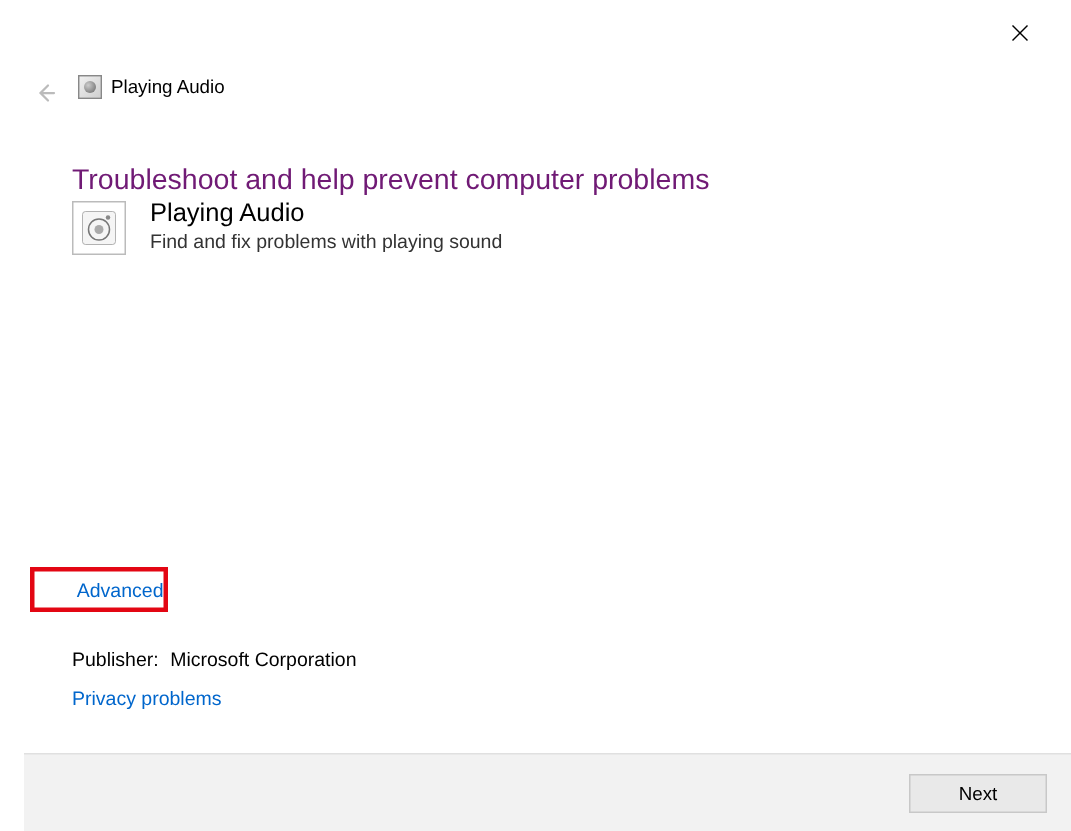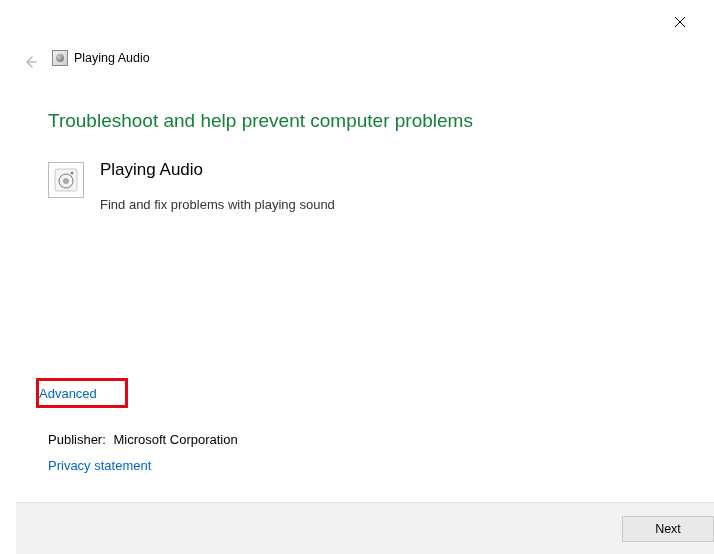--- a/index.html
+++ b/index.html
@@ -6,33 +6,33 @@
     body { background: #fff; width: 714px; height: 554px; position: relative; overflow: hidden; }
     .close-btn { position: absolute; top: 12px; right: 24px; width: 20px; height: 20px; display: flex; align-items: center; justify-content: center; cursor: pointer; }
     .close-btn svg { width: 12px; height: 12px; }
     .back-btn { position: absolute; top: 52px; left: 20px; width: 20px; height: 20px; display: flex; align-items: center; justify-content: center; color: #999; }
     .back-btn svg { width: 16px; height: 16px; }
     .title-row { position: absolute; top: 50px; left: 52px; display: flex; align-items: center; gap: 6px; }
     .title-icon { width: 16px; height: 16px; border: 1px solid #888; background: linear-gradient(135deg,#f0f0f0,#d0d0d0); display: flex; align-items: center; justify-content: center; }
     .title-icon-inner { width: 8px; height: 8px; border-radius: 50%; background: radial-gradient(circle at 35% 35%, #ccc, #666); }
     .title-text { font-size: 12.5px; color: #000; }
     .main { position: absolute; top: 110px; left: 48px; right: 40px; }
-    .heading { color: #15803d; font-size: 19px; font-weight: 400; margin-bottom: 28px; }
+    .heading { color: #701a75; font-size: 19px; font-weight: 400; }
     .item-row { display: flex; align-items: flex-start; gap: 16px; }
     .item-icon { width: 36px; height: 36px; border: 1px solid #bbb; background: #fff; display: flex; align-items: center; justify-content: center; margin-top: 2px; }
     .item-icon svg { width: 26px; height: 26px; }
     .item-text-col { display: flex; flex-direction: column; }
     .item-title { font-size: 17px; color: #000; font-weight: 400; }
-    .item-desc { font-size: 13px; color: #333; margin-top: 17px; }
-    .advanced-box { position: absolute; top: 378px; left: 36px; width: 92px; height: 30px; border: 3px solid #e30613; display: flex; align-items: center; justify-content: flex-start; }
+    .item-desc { font-size: 13px; color: #333; margin-top: 1px; }
+    .advanced-box { position: absolute; top: 378px; left: 20px; width: 92px; height: 30px; border: 3px solid #e30613; display: flex; align-items: center; justify-content: flex-end; }
     .advanced-link { color: #0066cc; font-size: 13px; cursor: pointer; }
     .pub-row { position: absolute; top: 432px; left: 48px; font-size: 13px; color: #000; text-align: right; }
     .pub-label { margin-right: 4px; }
     .privacy-link { position: absolute; top: 458px; left: 48px; color: #0066cc; font-size: 13px; cursor: pointer; }
-    .footer { position: absolute; bottom: 0; left: 0; right: 0; height: 52px; background: #f2f2f2; border-top: 1px solid #e0e0e0; display: flex; align-items: center; justify-content: flex-end; gap: 8px; margin-left: 16px; }
+    .footer { position: absolute; bottom: 0; left: 0; right: 0; height: 52px; background: #f2f2f2; border-top: 1px solid #e0e0e0; display: flex; align-items: center; justify-content: flex-end; padding-right: 16px; gap: 8px; margin-left: 16px; }
     .btn { width: 92px; height: 26px; background: #e9e9e9; border: 1px solid #c8c8c8; font-size: 12.5px; color: #000; cursor: pointer; }
   </style>
 </head>
 <body>
 
 <div class="close-btn">
   <svg viewBox="0 0 12 12">
       <line x1="1" y1="1" x2="11" y2="11" stroke="#000" stroke-width="1"></line>
       <line x1="11" y1="1" x2="1" y2="11" stroke="#000" stroke-width="1"></line>
     </svg>
@@ -71,17 +71,17 @@
 
 <div class="advanced-box">
   <span class="advanced-link">Advanced</span>
 </div>
 
 <div class="pub-row">
   <span class="pub-label">Publisher:</span>
   <span>Microsoft Corporation</span>
 </div>
 
-<span class="privacy-link">Privacy statement</span>
+<span class="privacy-link">Privacy problems</span>
 
 <div class="footer">
   <button class="btn">Next</button>
 </div>
 
 </body></html>

